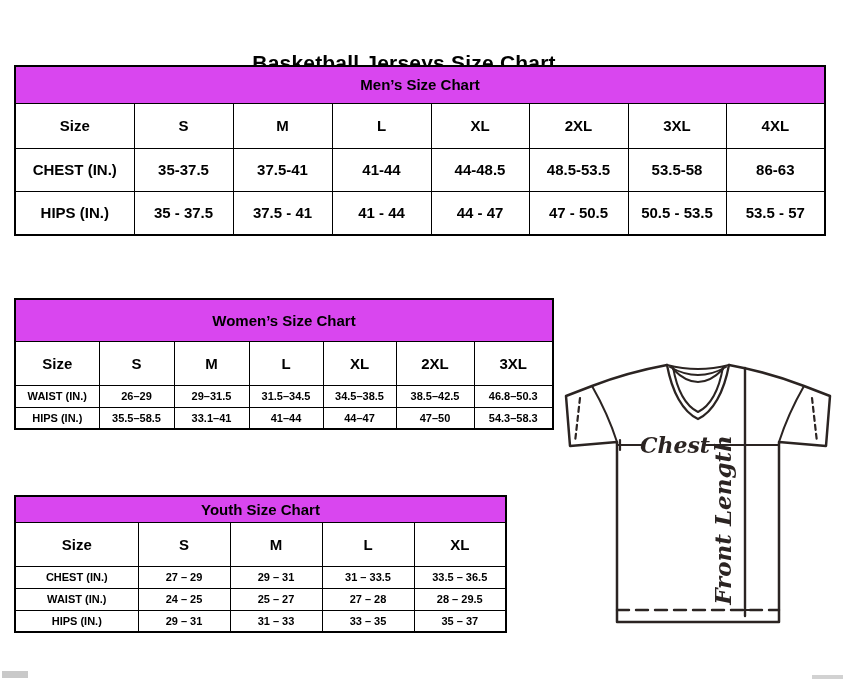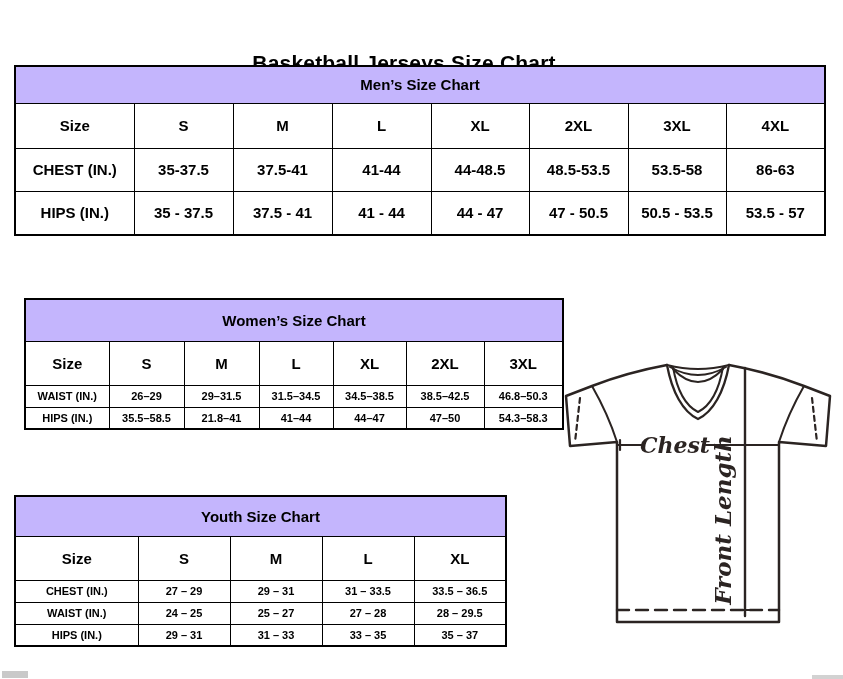--- a/index.html
+++ b/index.html
@@ -26,41 +26,41 @@
     background:#fff;
   }
   td {
     border:1.5px solid #000;
     text-align:center; vertical-align:middle;
     font-weight:bold;
     overflow:hidden; white-space:nowrap;
   }
   .tbl-outer { border:2px solid #000; }
   .table-title {
-    background:#c4b5fd;
+    background:#d946ef;
     font-size:15px;
   }
   
   #mens { left:14px; top:65px; width:810px; }
   #mens td { font-size:15px; }
   #mens .r-title  { height:37px; }
   #mens .r-size   { height:45px; }
   #mens .r-chest  { height:43px; }
   #mens .r-waist  { height:43px; }
   #mens .r-hips   { height:44px; }
   
-  #womens { left:24px; top:298px; width:538px; }
+  #womens { left:14px; top:298px; width:538px; }
   #womens .r-title { height:42px; }
   #womens .r-size  { height:44px; font-size:15px; }
   #womens .r-data  { height:22px; }
   #womens .r-data td { font-size:11px; }
   #womens .r-size td { font-size:15px; }
   
   #youth { left:14px; top:495px; width:491px; }
-  #youth .r-title { height:40px; }
+  #youth .r-title { height:26px; }
   #youth .r-size  { height:44px; }
   #youth .r-size td { font-size:15px; }
   #youth .r-data  { height:22px; }
   #youth .r-data td { font-size:11px; }
   
   #jersey { position:absolute; left:560px; top:358px; width:272px; height:270px; }
   .diagram-text {
     font-family:"DejaVu Serif", serif;
     font-style:italic; font-weight:bold;
     fill:#2b2422;
@@ -151,21 +151,21 @@
     <td>26–29</td>
     <td>29–31.5</td>
     <td>31.5–34.5</td>
     <td>34.5–38.5</td>
     <td>38.5–42.5</td>
     <td>46.8–50.3</td>
   </tr>
   <tr class="r-data">
     <td>HIPS (IN.)</td>
     <td>35.5–58.5</td>
-    <td>21.8–41</td>
+    <td>33.1–41</td>
     <td>41–44</td>
     <td>44–47</td>
     <td>47–50</td>
     <td>54.3–58.3</td>
   </tr>
 </tbody>
   </table>
 
 <table id="youth" class="tbl-outer">
   <colgroup>

